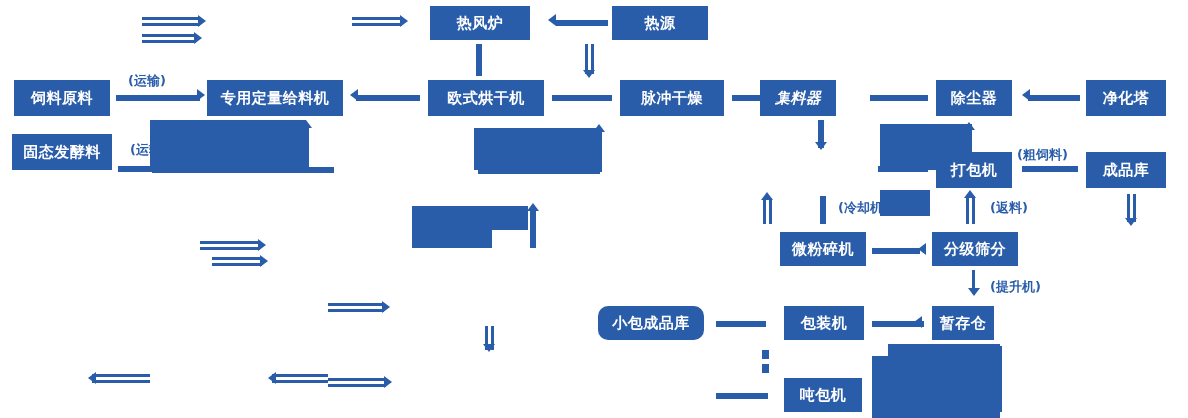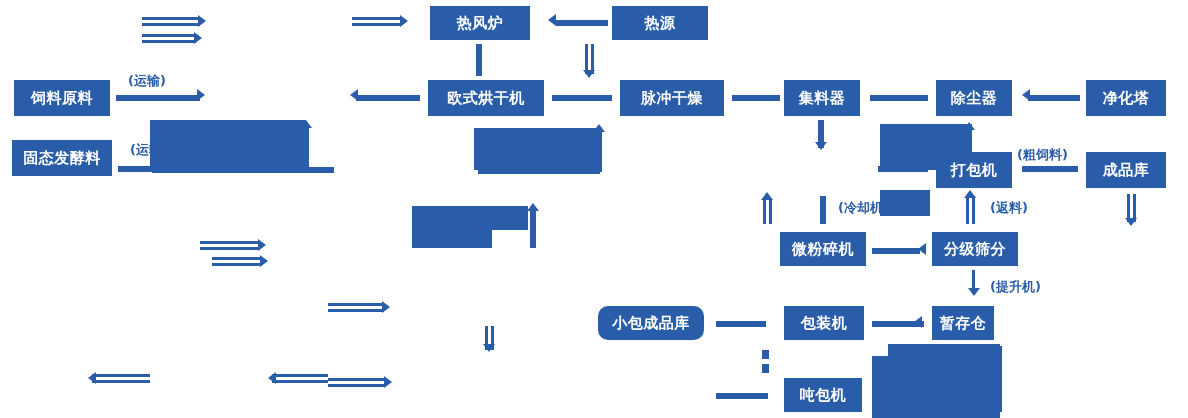--- a/index.html
+++ b/index.html
@@ -70,23 +70,24 @@
 
   <div class="hline" style="left:556px;top:20px;width:52px;"></div>
   <div class="ar-l" style="left:548px;top:14px;"></div>
 
   <div class="vline" style="left:476px;top:44px;height:32px;"></div>
 
   <div class="dvline" style="left:585px;top:44px;height:30px;"></div>
   <div class="ar-d" style="left:583px;top:70px;"></div>
 
   <div class="node" style="left:14px;top:80px;width:96px;height:36px;">饲料原料</div>
+  <div class="node" style="left:207px;top:80px;width:136px;height:36px;">专用定量给料机</div>
   <div class="node" style="left:428px;top:80px;width:116px;height:36px;">欧式烘干机</div>
   <div class="node" style="left:620px;top:80px;width:104px;height:36px;">脉冲干燥</div>
-  <div class="node" style="left:784px;top:80px;width:76px;height:36px;">集料器</div>
+  <div class="node" style="left:760px;top:80px;width:76px;height:36px;font-style:italic;">集料器</div>
   <div class="node" style="left:936px;top:80px;width:76px;height:36px;">除尘器</div>
   <div class="node" style="left:1086px;top:80px;width:80px;height:36px;">净化塔</div>
 
   <div class="lbl" style="left:128px;top:72px;">(运输)</div>
 
   <div class="hline" style="left:116px;top:95px;width:84px;"></div>
   <div class="ar-r" style="left:197px;top:89px;"></div>
 
   <div class="hline" style="left:356px;top:95px;width:64px;"></div>
   <div class="ar-l" style="left:350px;top:89px;"></div>
@@ -116,21 +117,21 @@
   <div class="vline" style="left:530px;top:208px;height:40px;"></div>
   <div class="ar-u" style="left:527px;top:203px;"></div>
 
   <div class="blob" style="left:880px;top:124px;width:92px;height:34px;"></div>
   <div class="blob" style="left:880px;top:124px;width:60px;height:46px;"></div>
   <div class="vline" style="left:966px;top:128px;height:40px;"></div>
   <div class="ar-u" style="left:963px;top:122px;"></div>
 
   <div class="blob" style="left:880px;top:190px;width:50px;height:26px;"></div>
 
-  <div class="node" style="left:12px;top:140px;width:100px;height:36px;">固态发酵料</div>
+  <div class="node" style="left:12px;top:134px;width:100px;height:36px;">固态发酵料</div>
   <div class="node" style="left:936px;top:152px;width:76px;height:36px;">打包机</div>
   <div class="node" style="left:1086px;top:152px;width:80px;height:36px;">成品库</div>
 
   <div class="lbl" style="left:130px;top:141px;">(运输)</div>
   <div class="lbl" style="left:1017px;top:146px;">(粗饲料)</div>
 
   <div class="hline" style="left:118px;top:166px;width:70px;"></div>
 
   <div class="vline" style="left:818px;top:120px;height:28px;"></div>
   <div class="ar-d" style="left:815px;top:142px;"></div>

